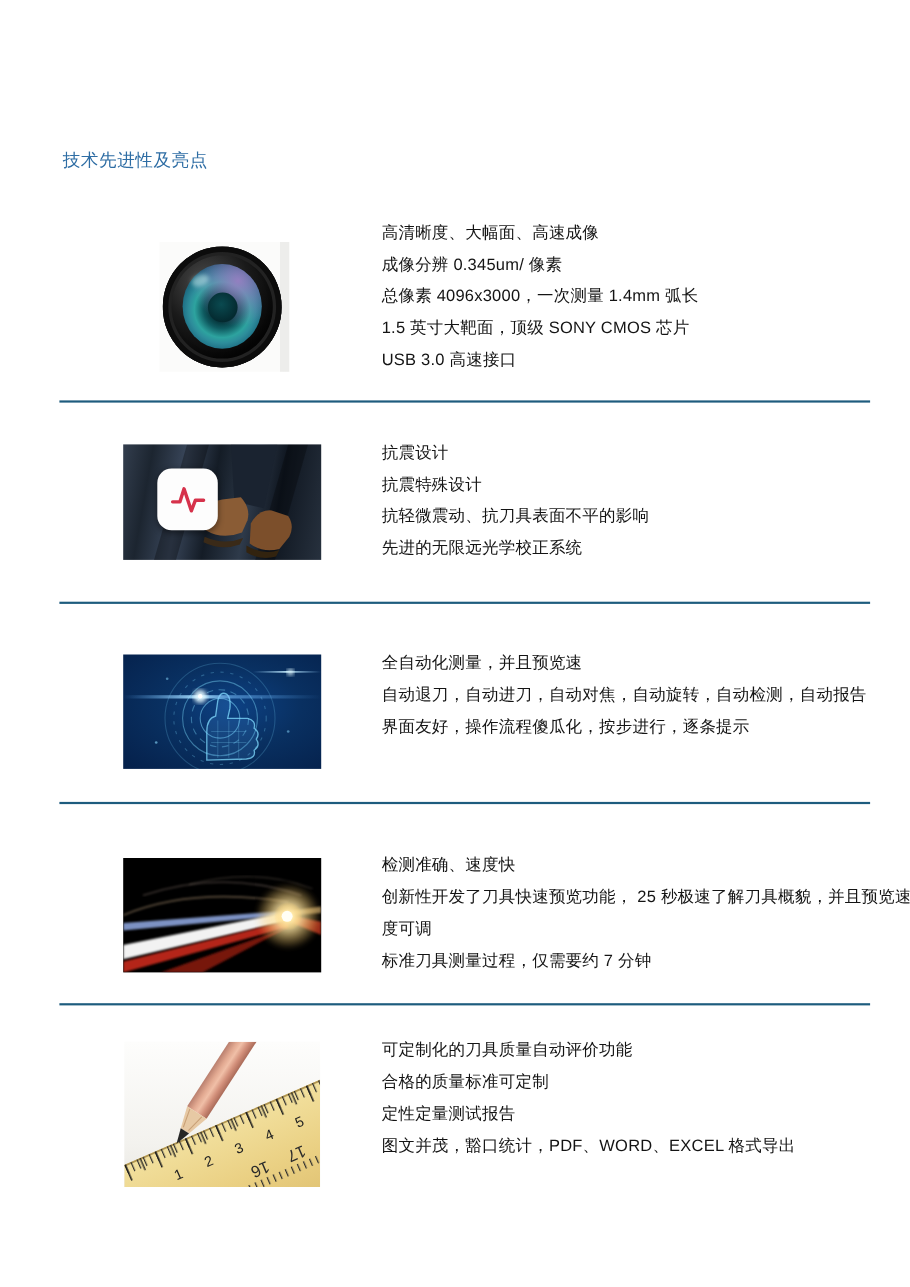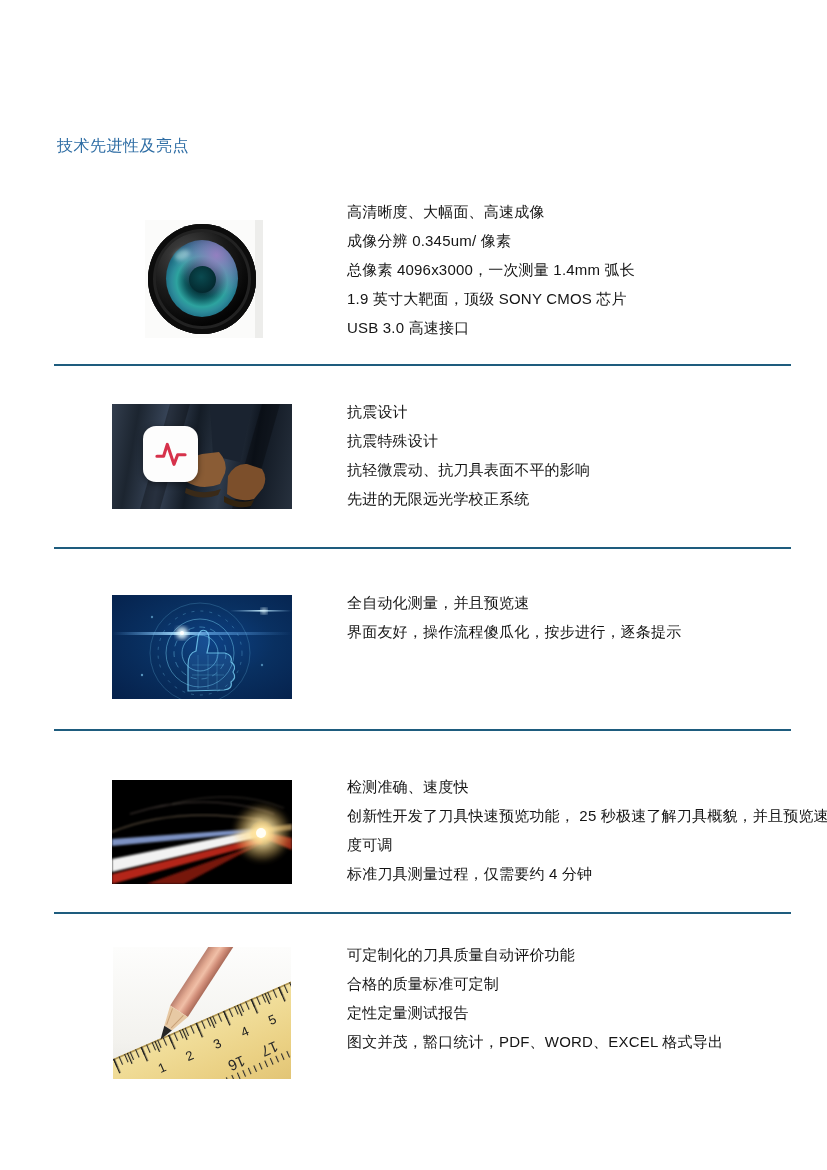--- a/index.html
+++ b/index.html
@@ -53,21 +53,21 @@
       <div class="lens-glass"></div>
       <div class="lens-purple"></div>
       <div class="lens-pupil"></div>
       <div class="lens-spec"></div>
     </div>
   </div>
   <div class="textblock" style="top:156px">
     <p>高清晰度、大幅面、高速成像</p>
     <p>成像分辨 0.345um/ 像素</p>
     <p>总像素 4096x3000，一次测量 1.4mm 弧长</p>
-    <p>1.9 英寸大靶面，顶级 SONY CMOS 芯片</p>
+    <p>1.5 英寸大靶面，顶级 SONY CMOS 芯片</p>
     <p>USB 3.0 高速接口</p>
   </div>
   <div class="divider" style="top:322px"></div>
 
   <div class="photo photo-shock">
     <svg width="180" height="105" viewBox="0 0 180 105">
       <polygon points="58,0 78,0 48,105 28,105" fill="rgba(0,0,0,0.30)"></polygon>
       <polygon points="150,0 168,0 138,105 120,105" fill="rgba(0,0,0,0.28)"></polygon>
       <path d="M98,0 L140,0 L128,58 L101,52 Z" fill="#1a2330"></path>
       <path d="M74,64 q3,-12 16,-14 l17,-2 q9,10 6,21 l-5,11 q-18,7 -33,-2 z" fill="#8a5c35"></path>
@@ -119,20 +119,21 @@
           <stop offset="1" stop-color="rgba(150,210,255,0)"></stop>
         </linearGradient>
         <filter id="blurA">
             <feGaussianBlur stdDeviation="2"></feGaussianBlur>
           </filter>
       </defs>
     </svg>
   </div>
   <div class="textblock" style="top:547px">
     <p>全自动化测量，并且预览速</p>
+    <p>自动退刀，自动进刀，自动对焦，自动旋转，自动检测，自动报告</p>
     <p>界面友好，操作流程傻瓜化，按步进行，逐条提示</p>
   </div>
   <div class="divider" style="top:687px"></div>
 
   <div class="photo photo-speed">
     <svg width="180" height="104" viewBox="0 0 180 104">
       <defs>
         <radialGradient id="glow4" cx=".5" cy=".5" r=".5">
           <stop offset="0" stop-color="#fffbe8"></stop>
           <stop offset=".35" stop-color="#ffe9a8"></stop>
@@ -156,21 +157,21 @@
       <polygon points="152,48 180,44 180,50 154,52" fill="#e8c07a" opacity=".6" filter="url(#blurB)"></polygon>
       <circle cx="150" cy="53" r="30" fill="url(#glow4)" opacity=".85" filter="url(#blurC)"></circle>
       <circle cx="150" cy="53" r="13" fill="url(#glow4)"></circle>
       <circle cx="149" cy="53" r="5" fill="#fffef5"></circle>
     </svg>
   </div>
   <div class="textblock" style="top:731px">
     <p>检测准确、速度快</p>
     <p>创新性开发了刀具快速预览功能， 25 秒极速了解刀具概貌，并且预览速</p>
     <p>度可调</p>
-    <p>标准刀具测量过程，仅需要约 4 分钟</p>
+    <p>标准刀具测量过程，仅需要约 7 分钟</p>
   </div>
   <div class="divider" style="top:870px"></div>
 
   <div class="photo photo-ruler">
     <svg width="178" height="132" viewBox="0 0 178 132">
       <defs>
         <linearGradient id="wood5" x1="0" y1="0" x2="0" y2="1">
           <stop offset="0" stop-color="#f2e09e"></stop>
           <stop offset=".5" stop-color="#ead083"></stop>
           <stop offset="1" stop-color="#ddbe6e"></stop>

